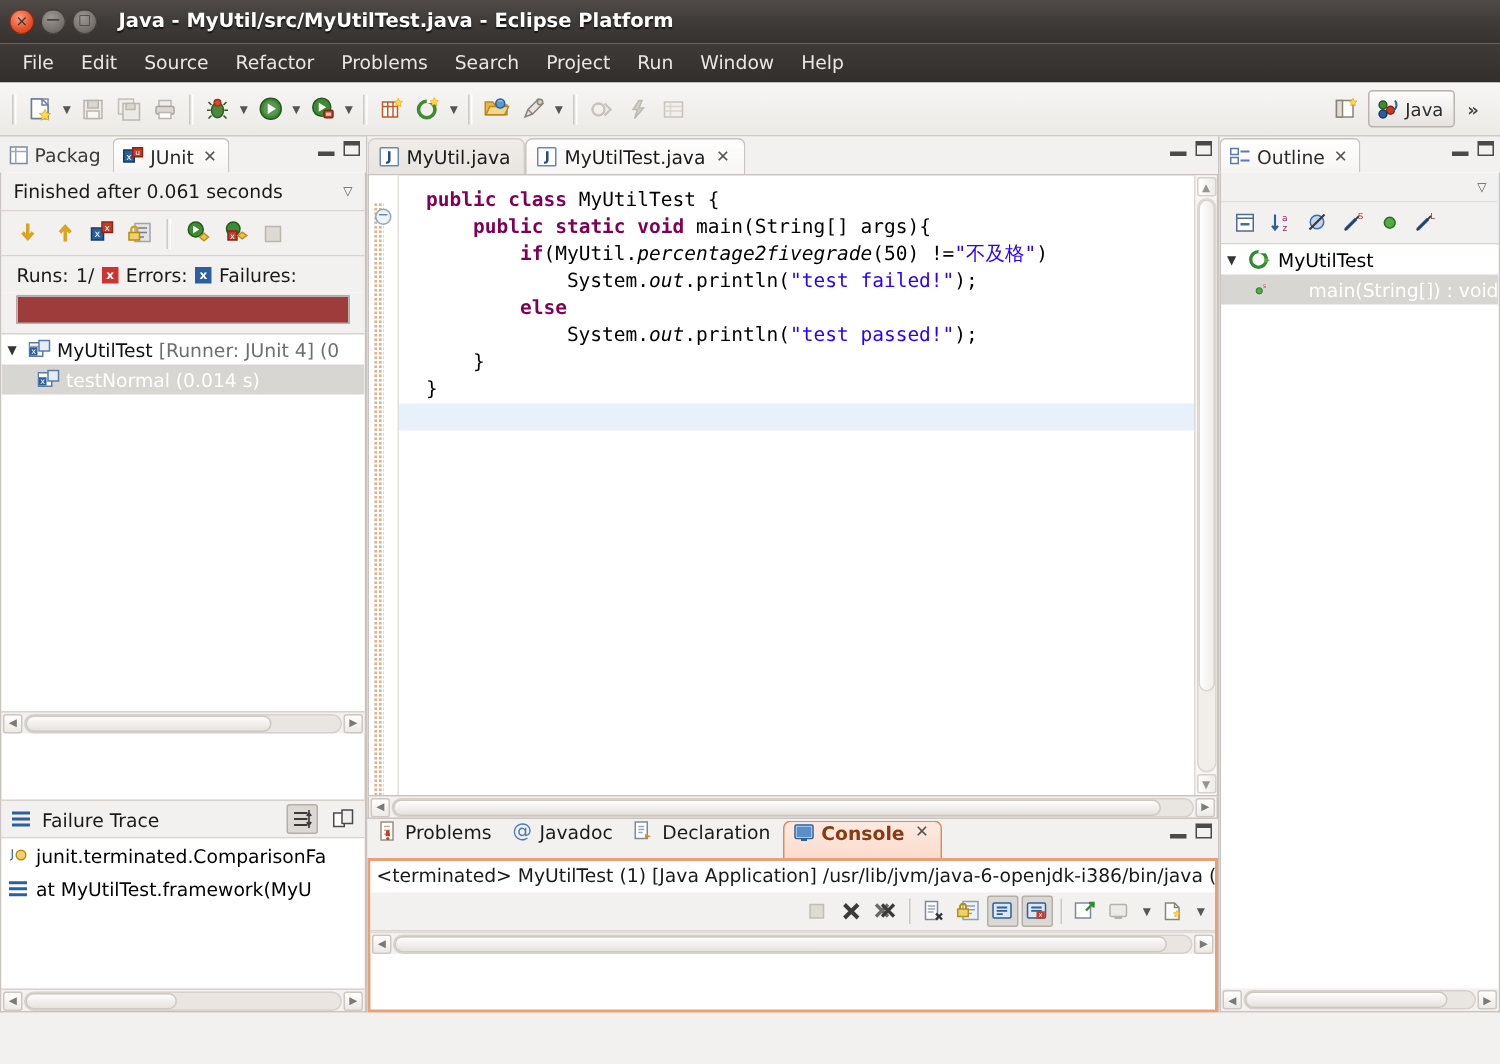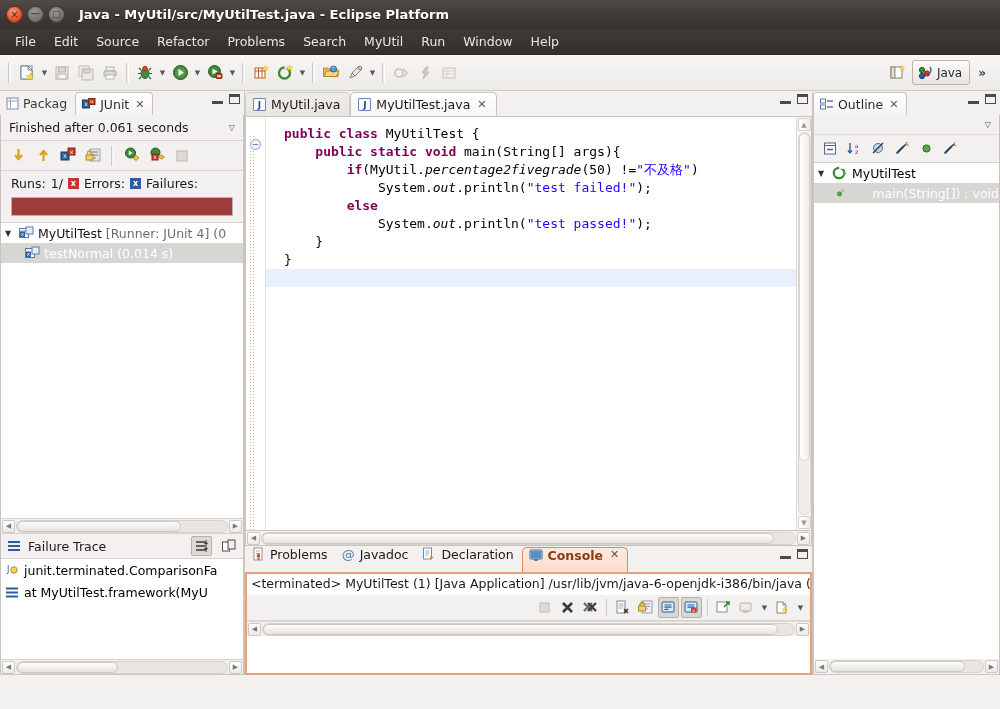--- a/index.html
+++ b/index.html
@@ -164,20 +164,21 @@
   .hs-track { flex: 1; height: 13px; background: #e9e6e2; border: 1px solid #d6d1cc; border-radius: 7px;
               margin: 0 1px; position: relative; }
   .hs-thumb { position: absolute; top: 0; bottom: 0; border-radius: 7px;
               background: linear-gradient(to bottom,#fdfdfd,#e6e2de); border: 1px solid #cdc8c3; }
 
   .failure-header {
     height: 26px; display: flex; align-items: center; gap: 6px;
     padding: 0 4px 0 6px; background: #f3f1ef;
     border-top: 1px solid #d7d2cd; border-bottom: 1px solid #d7d2cd;
     font-size: 12.5px;
+    margin-top: 44px;
   }
   .fh-title { flex: 1; color: #1a1a1a; }
   .fh-btn { width: 21px; height: 20px; display: flex; align-items: center; justify-content: center;
             border-radius: 2px; }
   .fh-btn.pressed { background: #dcd9d5; border: 1px solid #b4afa9; }
   .failure-list { background: #fff; height: 100px; font-size: 12.5px; overflow: hidden; }
   .fl-row { display: flex; align-items: center; gap: 5px; height: 22px; padding-left: 4px; white-space: nowrap; }
 
   
   .center-col { flex: 1; display: flex; flex-direction: column; min-width: 0; }
@@ -333,21 +334,21 @@
   <div class="title-text">Java - MyUtil/src/MyUtilTest.java - Eclipse Platform</div>
 </div>
 
 <div class="menubar">
   <div class="menu-item">File</div>
   <div class="menu-item">Edit</div>
   <div class="menu-item">Source</div>
   <div class="menu-item">Refactor</div>
   <div class="menu-item">Problems</div>
   <div class="menu-item">Search</div>
-  <div class="menu-item">MyUtil</div>
+  <div class="menu-item">Project</div>
   <div class="menu-item">Run</div>
   <div class="menu-item">Window</div>
   <div class="menu-item">Help</div>
 </div>
 
 <div class="toolbar">
   <div class="tb-grip"></div>
 
   <div class="tb-btn">
     <svg width="17" height="17" viewBox="0 0 17 17">

